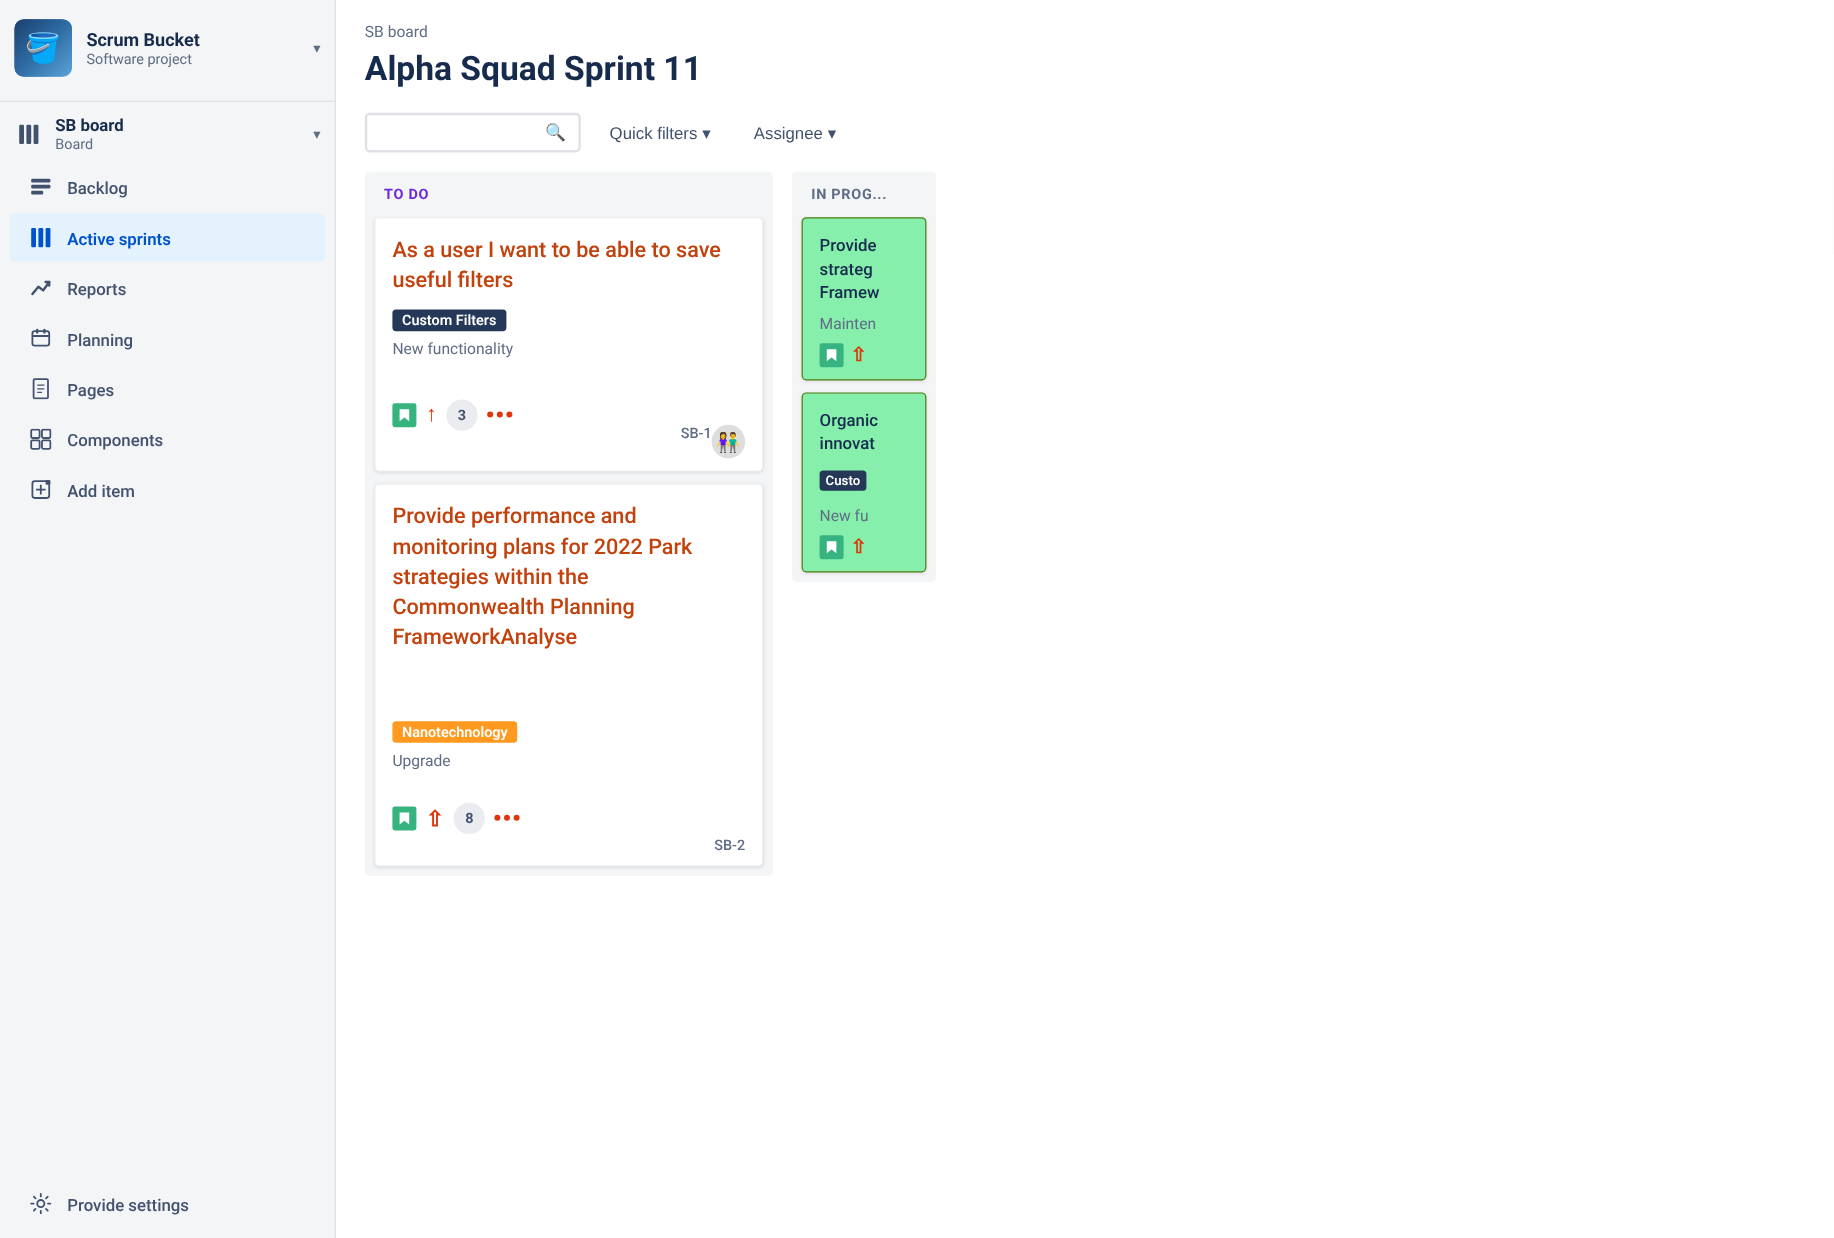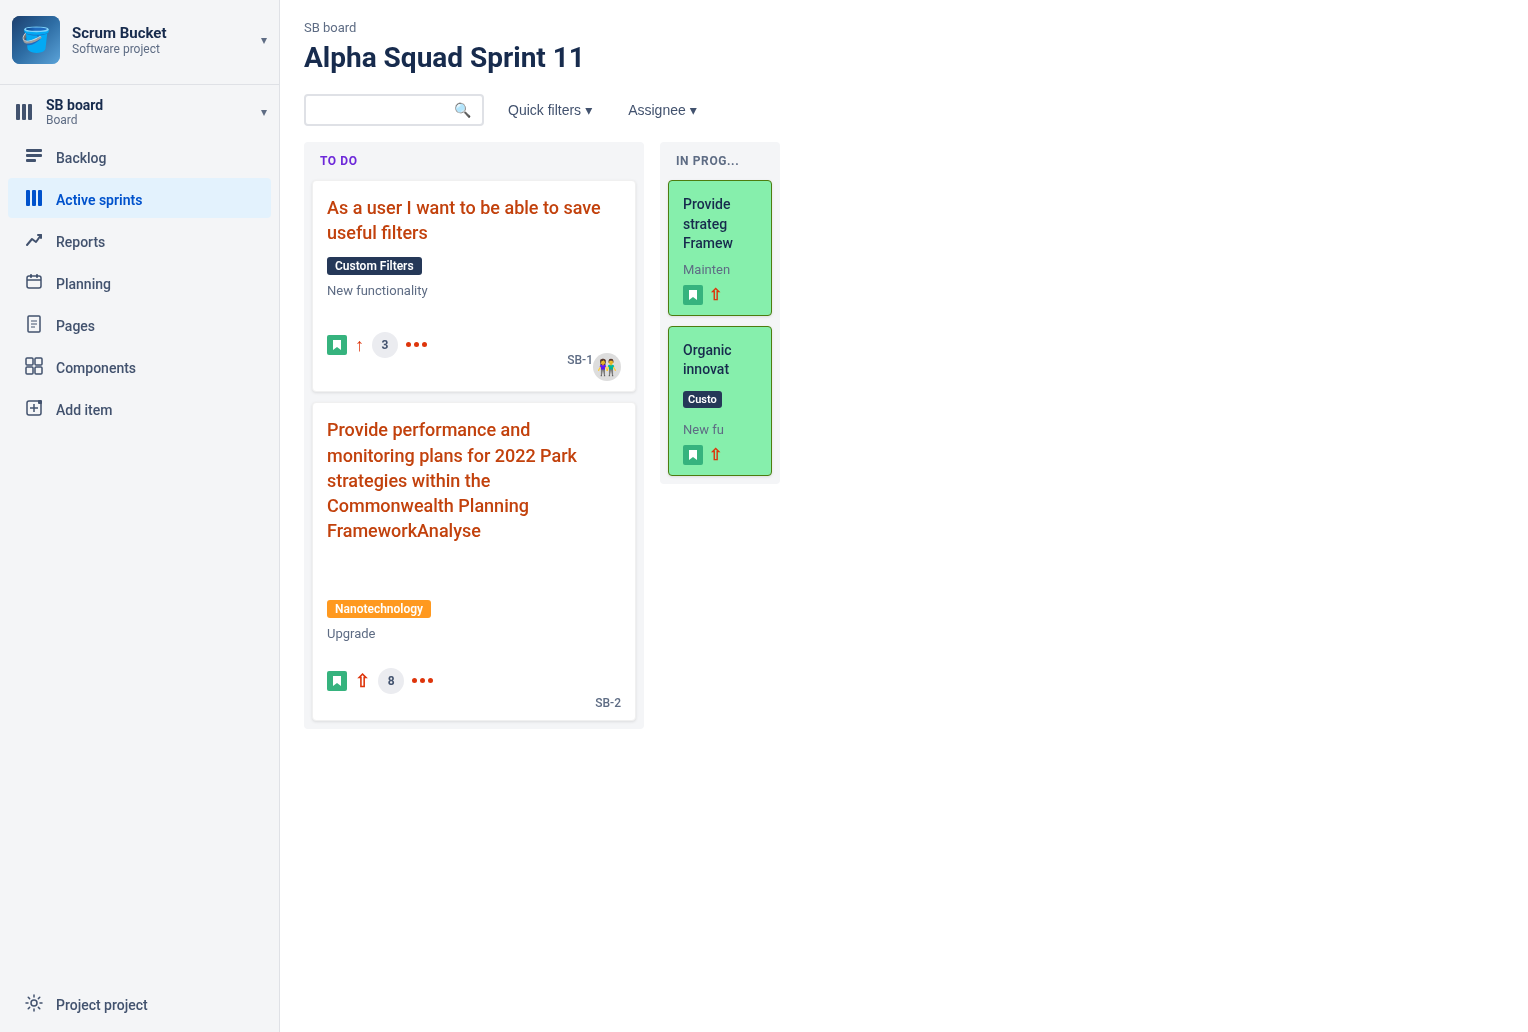--- a/index.html
+++ b/index.html
@@ -528,21 +528,21 @@
   </div>
 
   <div class="sidebar-bottom">
     <div class="sidebar-nav-item">
       <div class="nav-icon">
         <svg width="18" height="18" viewBox="0 0 18 18" fill="none">
           <circle cx="9" cy="9" r="3" stroke="#42526e" stroke-width="1.5" fill="none"></circle>
           <path d="M9 1v2M9 15v2M1 9h2M15 9h2M3.22 3.22l1.41 1.41M13.37 13.37l1.41 1.41M3.22 14.78l1.41-1.41M13.37 4.63l1.41-1.41" stroke="#42526e" stroke-width="1.5" stroke-linecap="round"></path>
         </svg>
       </div>
-      <span>Project project</span>
+      <span>Provide settings</span>
     </div>
   </div>
 </div>
 
 <div class="main-content">
   <div class="main-header">
     <div class="breadcrumb">SB board</div>
     <div class="page-title">Alpha Squad Sprint 11</div>
 
     <div class="toolbar">

